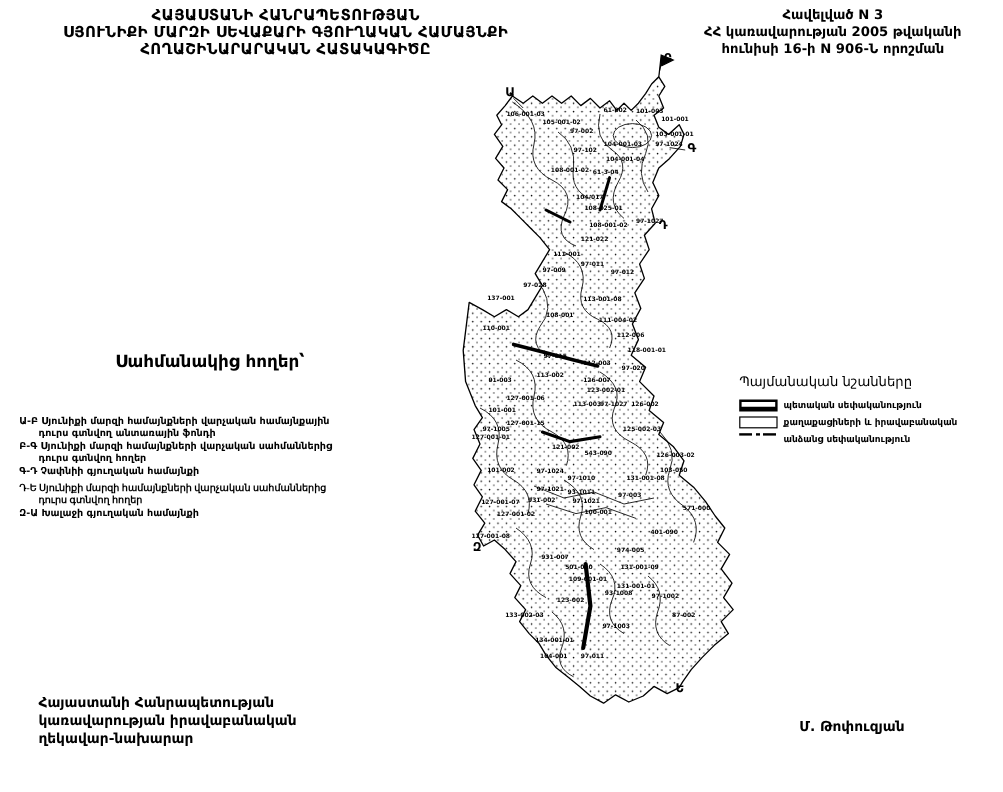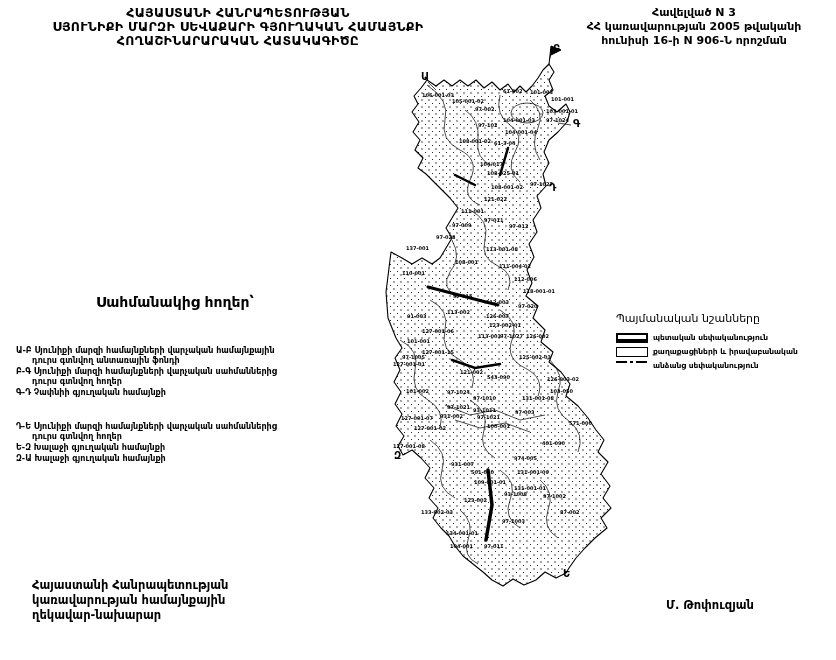--- a/index.html
+++ b/index.html
@@ -13,21 +13,21 @@
   
   .doc-title{left:18px;top:6px;width:440px;text-align:center;
     font-size:12.5px;font-weight:bold;line-height:14px;letter-spacing:.3px;}
   
   .annex{left:560px;top:6px;width:268px;text-align:center;
     font-size:11px;font-weight:bold;line-height:14px;}
   
   .al-title{left:96px;top:294px;font-size:14px;font-weight:bold;}
   .al-list{left:16px;top:346px;width:268px;font-size:8px;font-weight:bold;line-height:10px;}
   .al-item{padding-left:16px;text-indent:-16px;margin-bottom:1px;}
-  .al-item.gap{margin-top:24px;}
+  .al-item.gap{margin-top:4px;font-family:Liberation Serif, serif;}
   
   .legend{left:616px;top:312px;width:214px;}
   .legend-title{font-size:11px;font-weight:normal;text-align:left;margin-bottom:8px;}
   .legend-row{display:flex;margin-bottom:2px;height:12px;}
   .sw{width:32px;height:10px;flex:0 0 32px;margin-right:5px;box-sizing:border-box;}
   .sw-state{background:#fff;border:2px solid #000;border-bottom:4px solid #000;}
   .sw-community{border:1px solid #000;
     background-image:radial-gradient(#000 22%, transparent 24%);
     background-size:4px 4px;background-color:#f2f2f2;}
   .sw-private{background:#fff;border:1px solid #000;}
@@ -212,21 +212,20 @@
   <div>հունիսի 16-ի N 906-Ն որոշման</div>
 </div>
 
 <div class="abs al-title">Սահմանակից հողեր՝</div>
 
 <div class="abs al-list" id="al-list">
     <div class="al-item">Ա-Բ Սյունիքի մարզի համայնքների վարչական համայնքային դուրս գտնվող անտառային ֆոնդի</div>
     <div class="al-item">Բ-Գ Սյունիքի մարզի համայնքների վարչական սահմաններից դուրս գտնվող հողեր</div>
     <div class="al-item">Գ-Դ Չափնիի գյուղական համայնքի</div>
     <div class="al-item gap">Դ-Ե Սյունիքի մարզի համայնքների վարչական սահմաններից դուրս գտնվող հողեր</div>
-    <div class="al-item">Ե-Զ Խալաջի գյուղական համայնքի</div>
     <div class="al-item">Զ-Ա Խալաջի գյուղական համայնքի</div>
   </div>
 
 <div class="abs legend">
   <div class="legend-title">Պայմանական նշանները</div>
   <div id="legend-rows">
       <div class="legend-row">
         <span class="sw sw-state"></span>
         <span class="legend-label">պետական սեփականություն</span>
       </div>
@@ -236,17 +235,17 @@
       </div>
       <div class="legend-row">
         <span class="sw sw-dashline"></span>
         <span class="legend-label">անձանց սեփականություն</span>
       </div>
     </div>
 </div>
 
 <div class="abs sig-left">
   <div>Հայաստանի Հանրապետության</div>
-  <div>կառավարության համայնքային</div>
+  <div>կառավարության իրավաբանական</div>
   <div>ղեկավար-նախարար</div>
 </div>
 
 <div class="abs sig-right">Մ. Թոփուզյան</div>
 
 </body></html>

